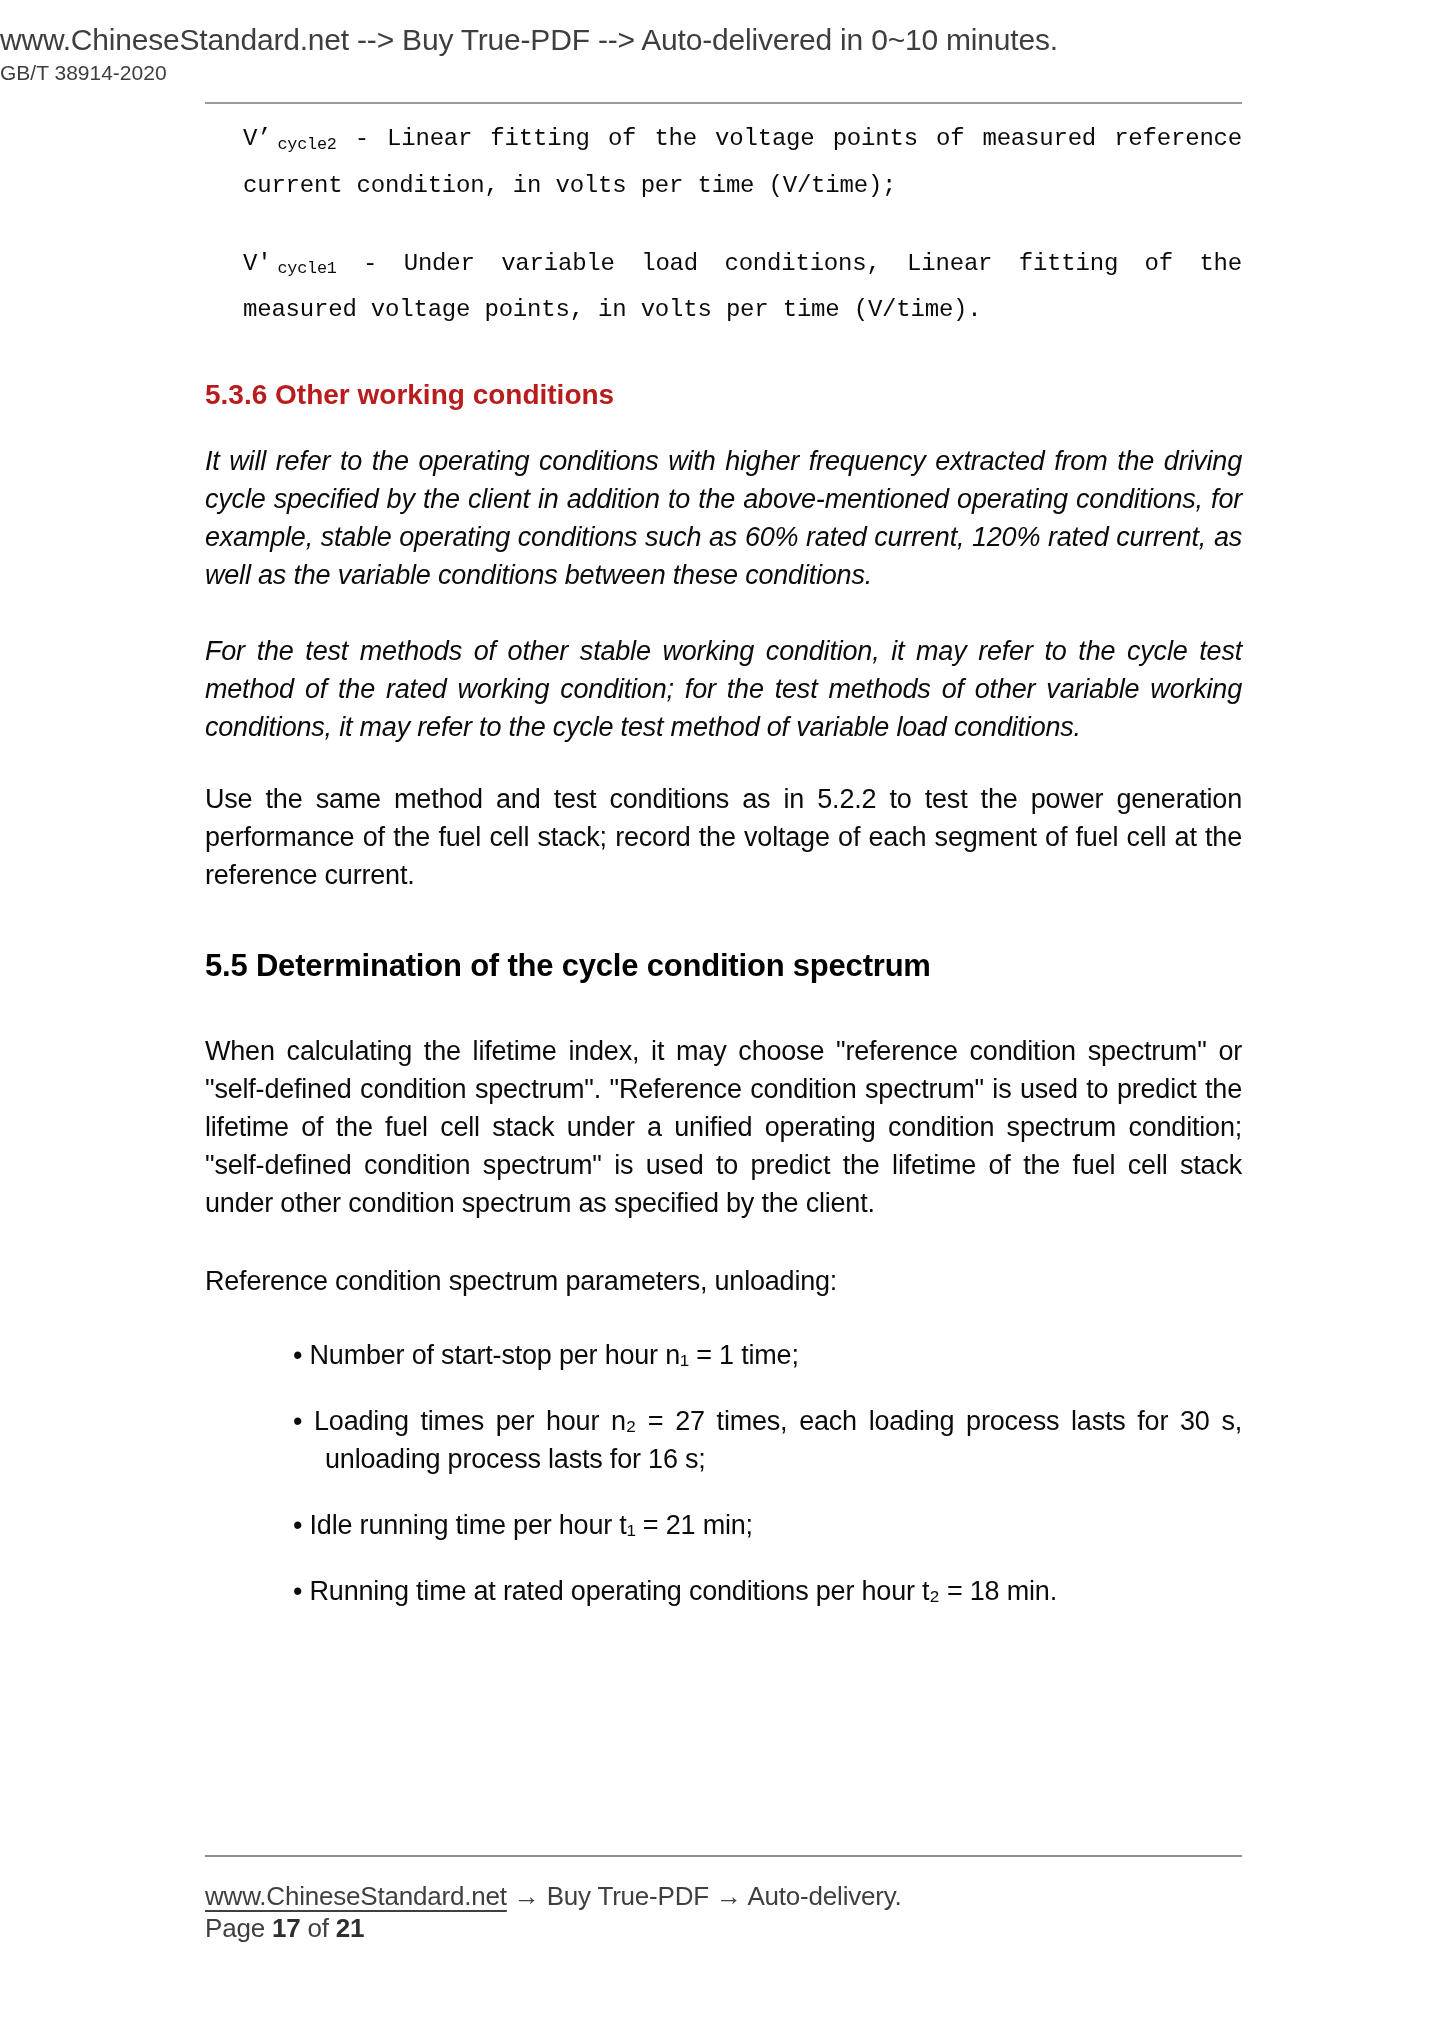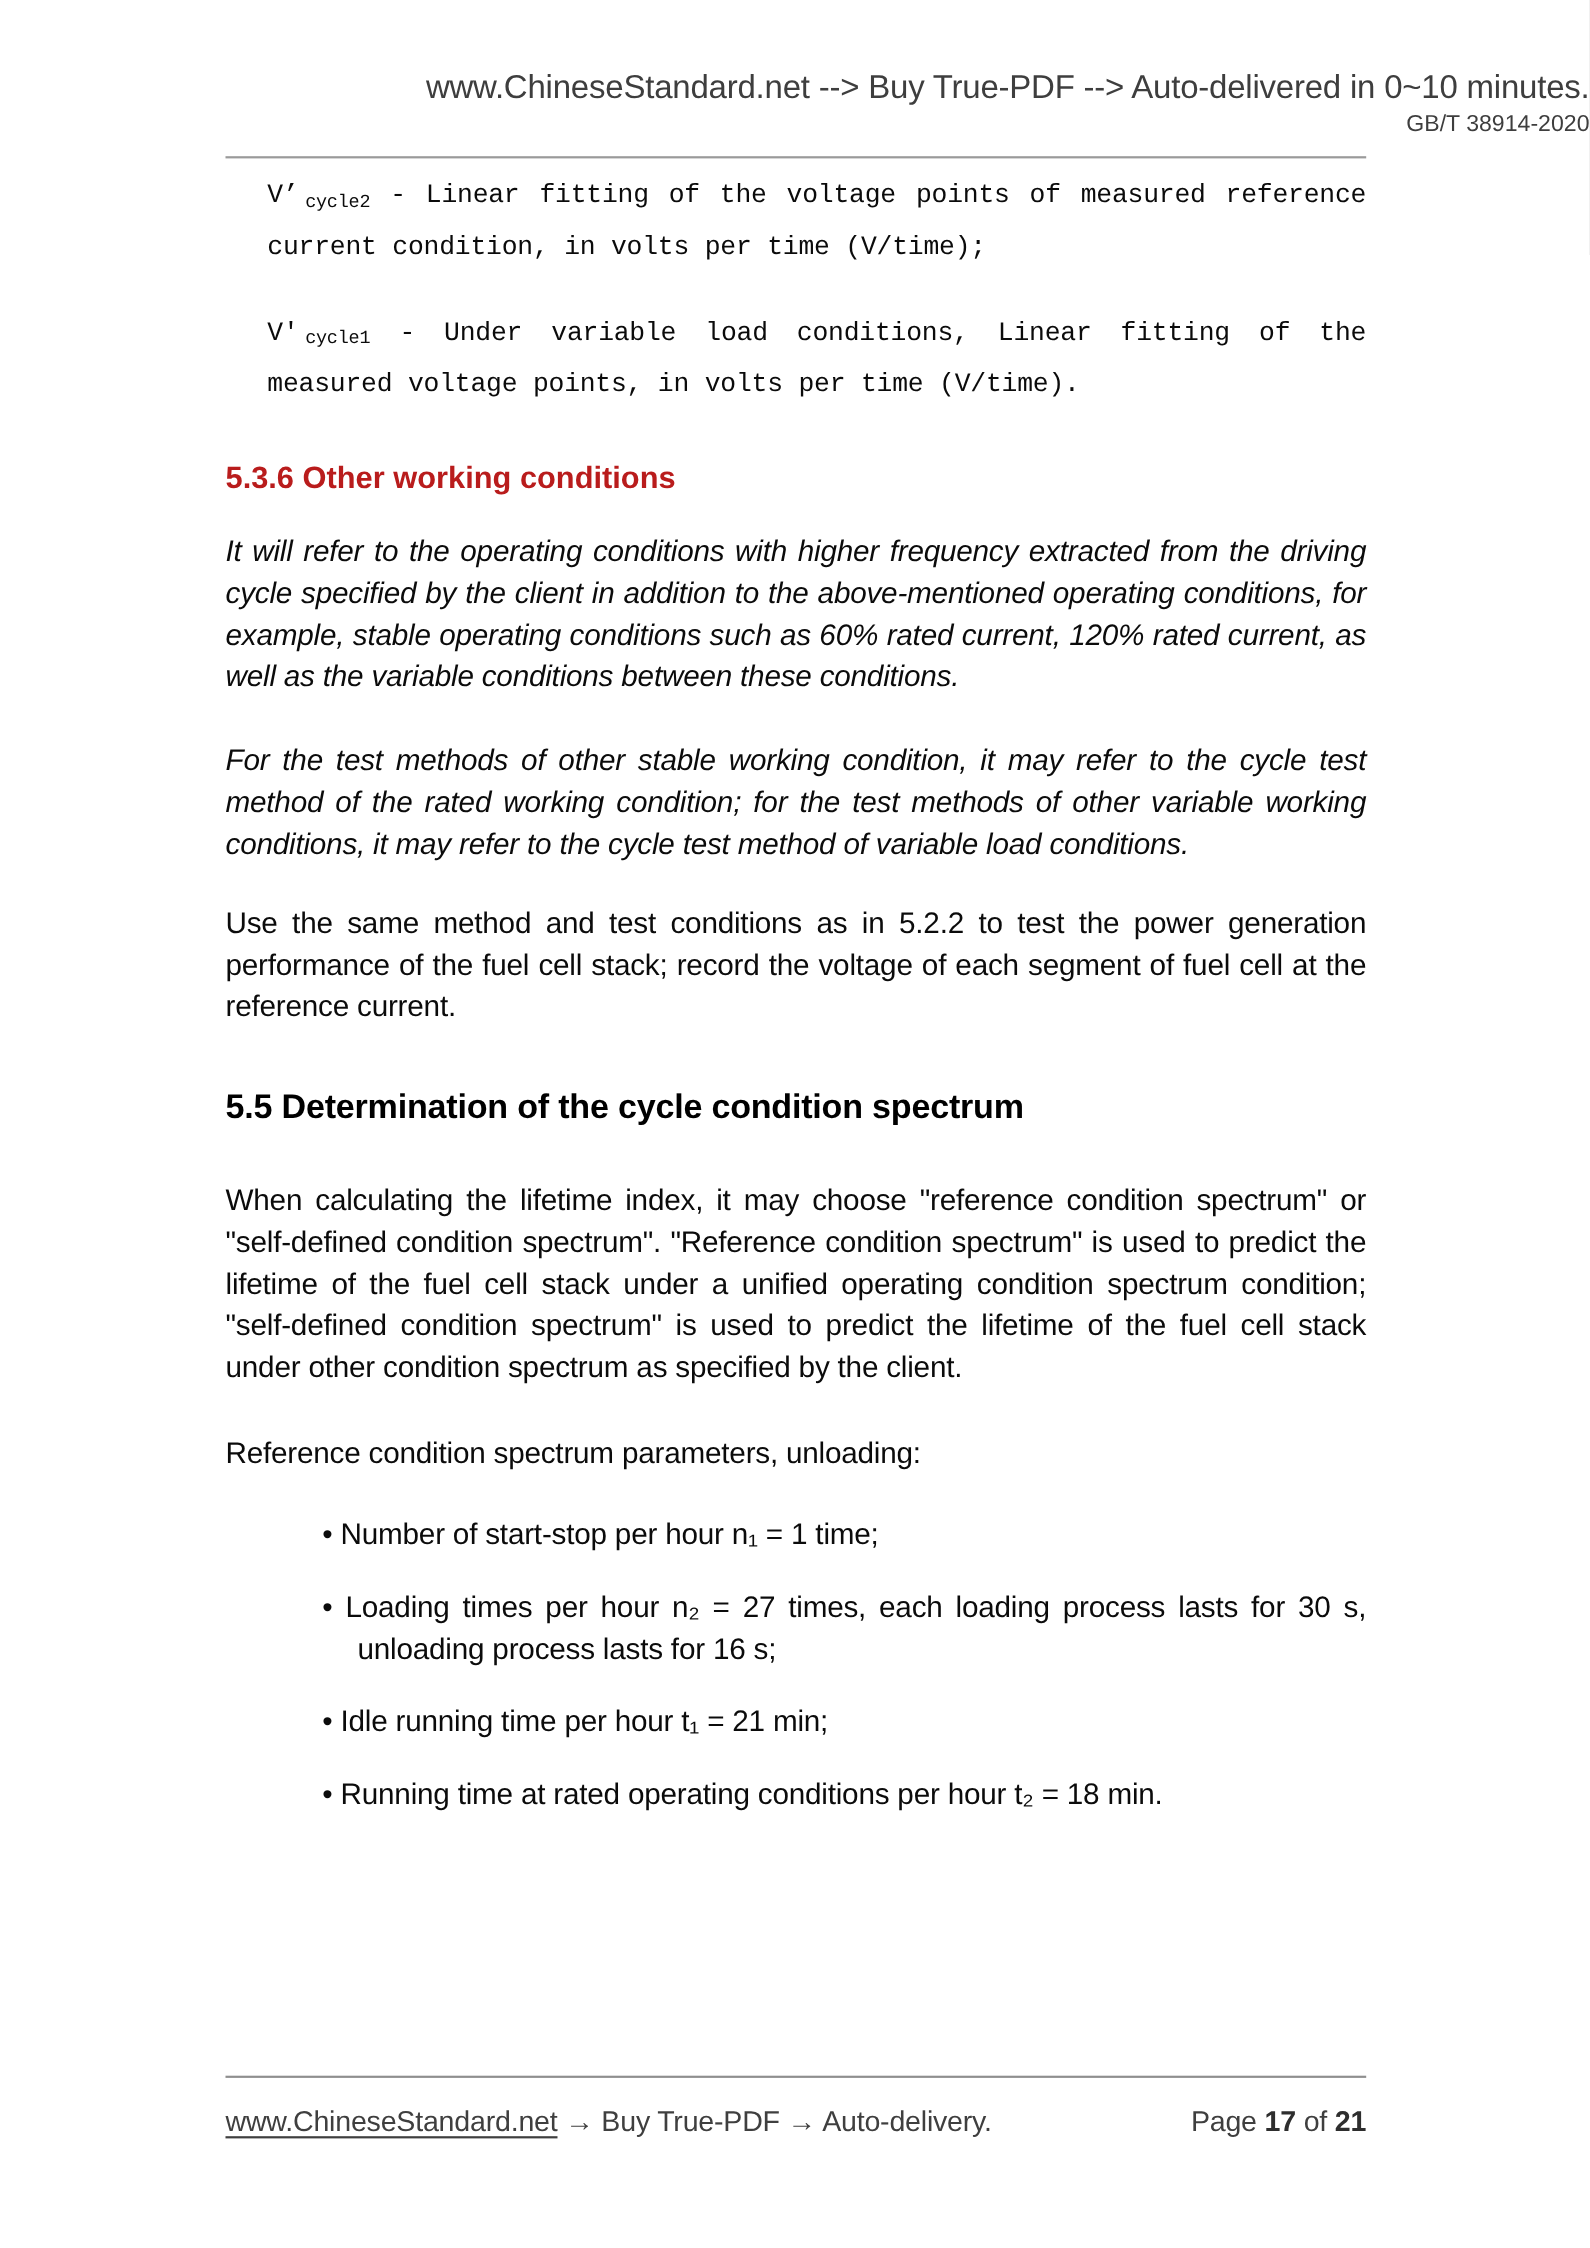--- a/index.html
+++ b/index.html
@@ -7,21 +7,21 @@
     position: relative;
     width: 1445px;
     height: 2044px;
     margin: 0 auto;
     background: #ffffff;
     font-family: "Liberation Sans", "DejaVu Sans", sans-serif;
     color: #0b0b0b;
     overflow: hidden;
     box-sizing: border-box;
   }
-  .header { padding-top: 22px; text-align: right; margin-top: 40px; }
+  .header { padding-top: 22px; text-align: left; }
   .header-line1 {
     font-size: 30px;
     line-height: 36px;
     color: #3e3e3e;
     letter-spacing: -0.2px;
     white-space: nowrap;
   }
   .header-line2 {
     font-size: 21px;
     line-height: 26px;
@@ -113,20 +113,21 @@
   }
   .footer-row {
     margin-top: 23px;
     display: flex;
     justify-content: space-between;
     align-items: baseline;
     font-size: 26px;
     line-height: 32px;
     color: #3f3f3f;
     letter-spacing: -0.2px;
+    flex-direction: column;
   }
   .footer-link {
     text-decoration: underline;
     text-underline-offset: 5px;
     cursor: pointer;
   }
   .page-indicator b { color: #2e2e2e; }
 </style>
 </head>
 <body>

